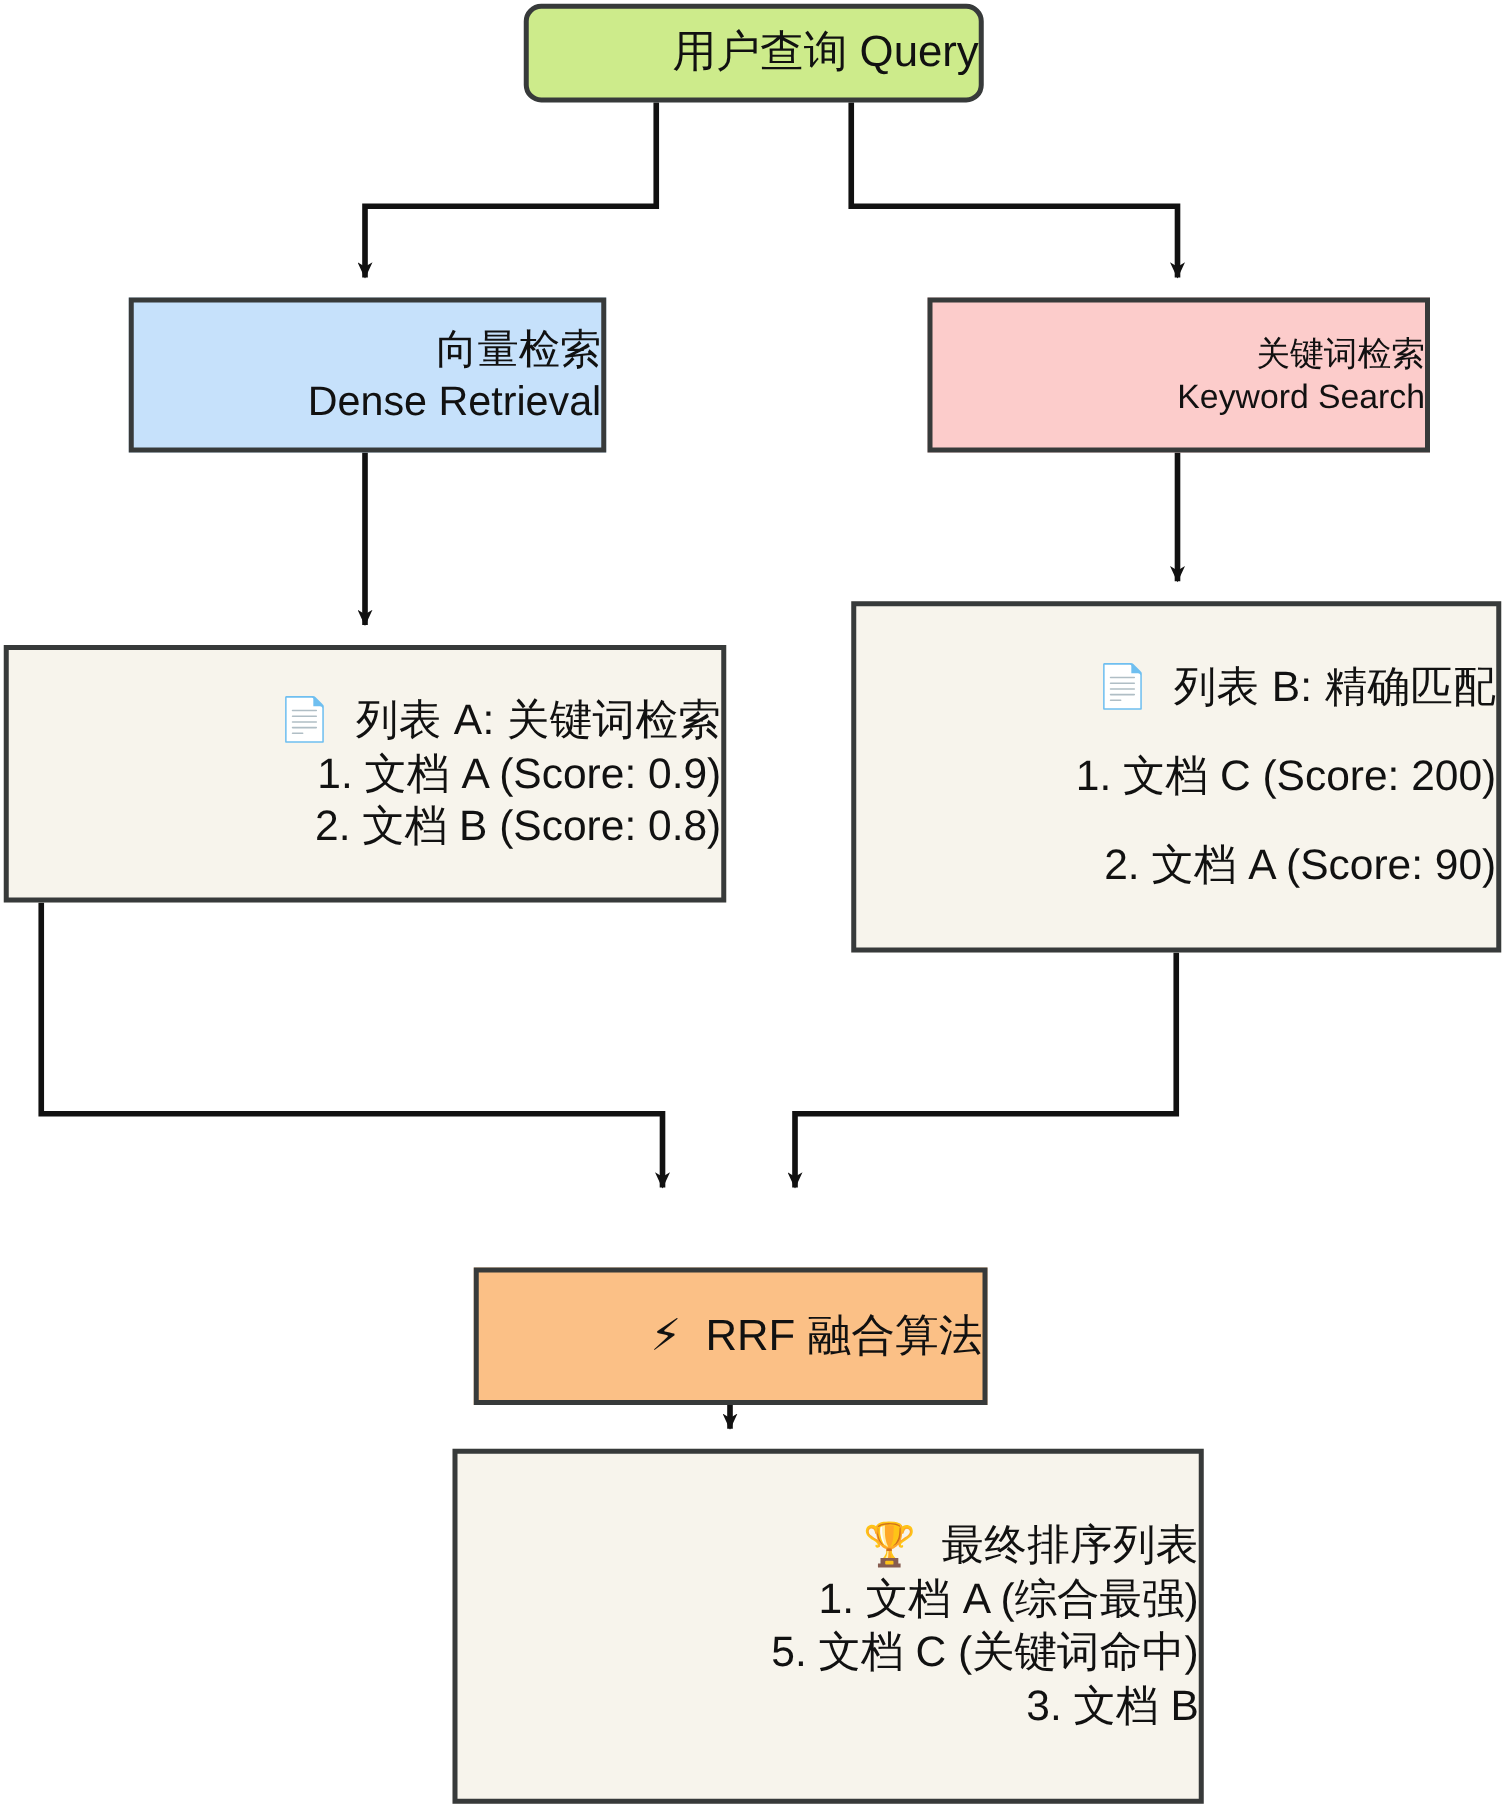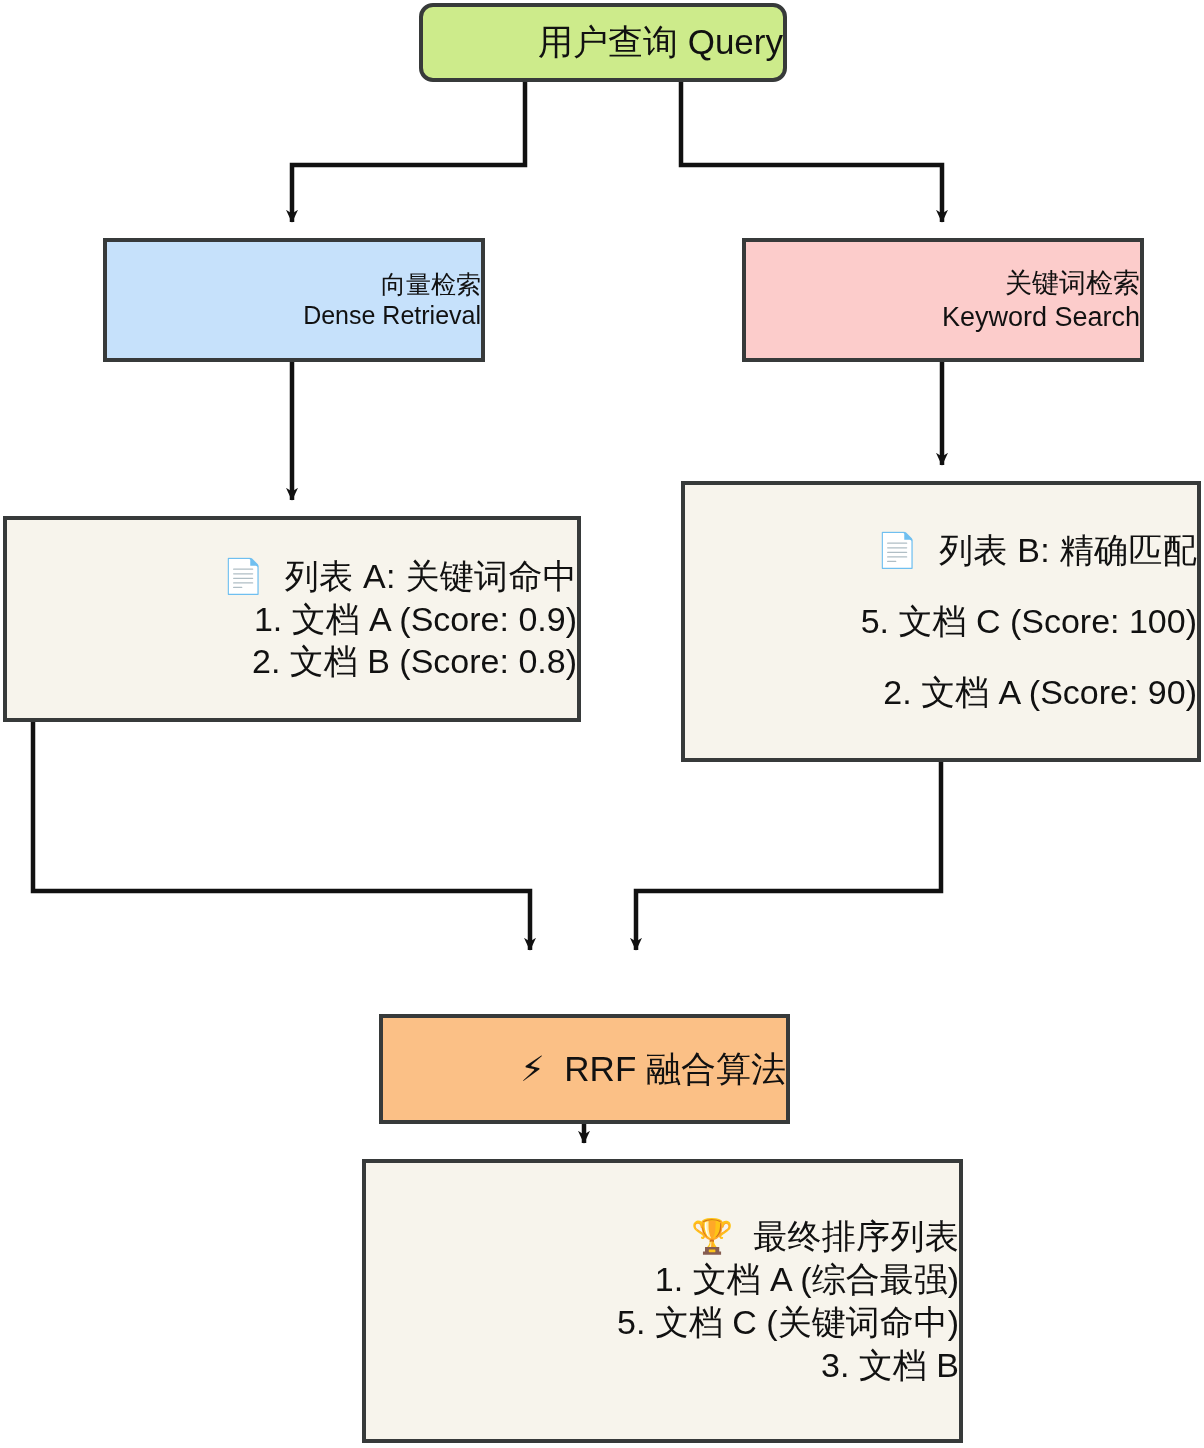--- a/index.html
+++ b/index.html
@@ -55,21 +55,21 @@
     background: #cdeb8b;
     border-radius: 14px;
     font-size: 35px;
   }
   #node-dense {
     left: 103px;
     top: 238px;
     width: 382px;
     height: 124px;
     background: #c6e1fb;
-    font-size: 25px;
+    font-size: 33px;
   }
   #node-keyword {
     left: 742px;
     top: 238px;
     width: 402px;
     height: 124px;
     background: #fccccb;
     font-size: 27px;
   }
   #node-list-a {
@@ -144,28 +144,28 @@
     <span class="line">向量检索</span>
     <span class="line">Dense Retrieval</span>
   </div>
 
   <div class="node" id="node-keyword">
     <span class="line">关键词检索</span>
     <span class="line">Keyword Search</span>
   </div>
 
   <div class="node" id="node-list-a">
-    <span class="line hdr"><span class="emoji">📄</span>&nbsp;&nbsp;<span>列表 A: 关键词命中</span></span>
+    <span class="line hdr"><span class="emoji">📄</span>&nbsp;&nbsp;<span>列表 A: 关键词检索</span></span>
     <span class="line">1. 文档 A (Score: 0.9)</span>
     <span class="line">2. 文档 B (Score: 0.8)</span>
   </div>
 
   <div class="node" id="node-list-b">
     <span class="line hdr"><span class="emoji">📄</span>&nbsp;&nbsp;<span>列表 B: 精确匹配</span></span>
-    <span class="line">5. 文档 C (Score: 100)</span>
+    <span class="line">1. 文档 C (Score: 200)</span>
     <span class="line">2. 文档 A (Score: 90)</span>
   </div>
 
   <div class="node" id="node-rrf">
     <span class="line"><span class="emoji">⚡</span>&nbsp;&nbsp;<span>RRF 融合算法</span></span>
   </div>
 
   <div class="node" id="node-final">
     <span class="line hdr"><span class="emoji">🏆</span>&nbsp;&nbsp;<span>最终排序列表</span></span>
     <span class="line">1. 文档 A (综合最强)</span>

